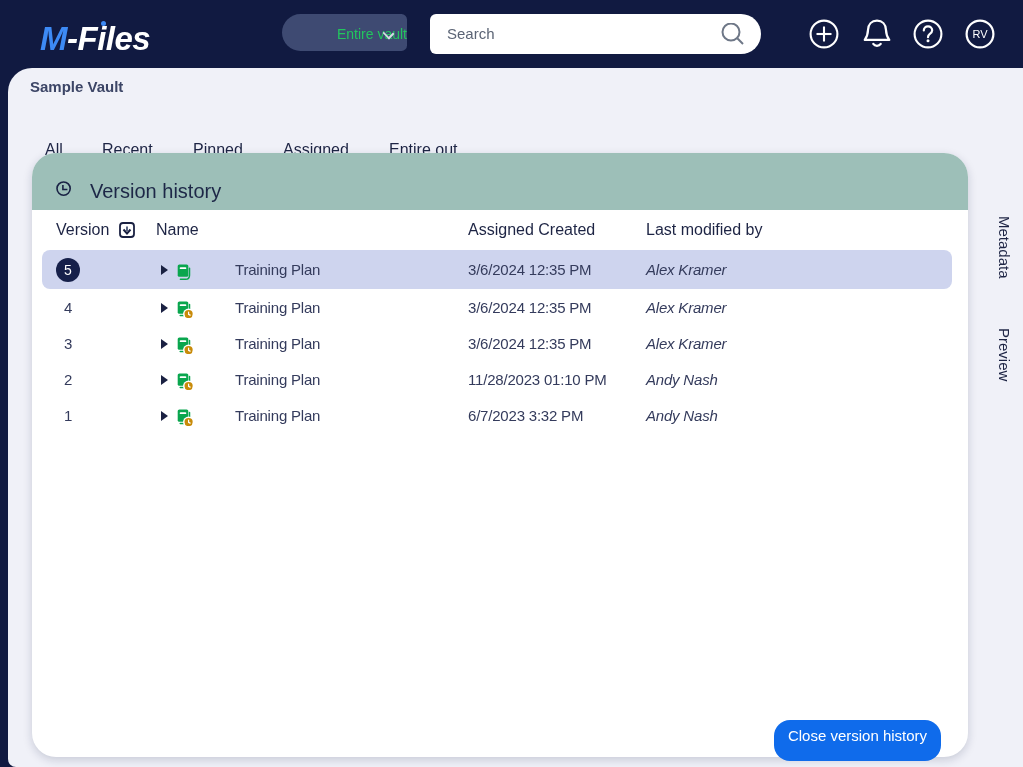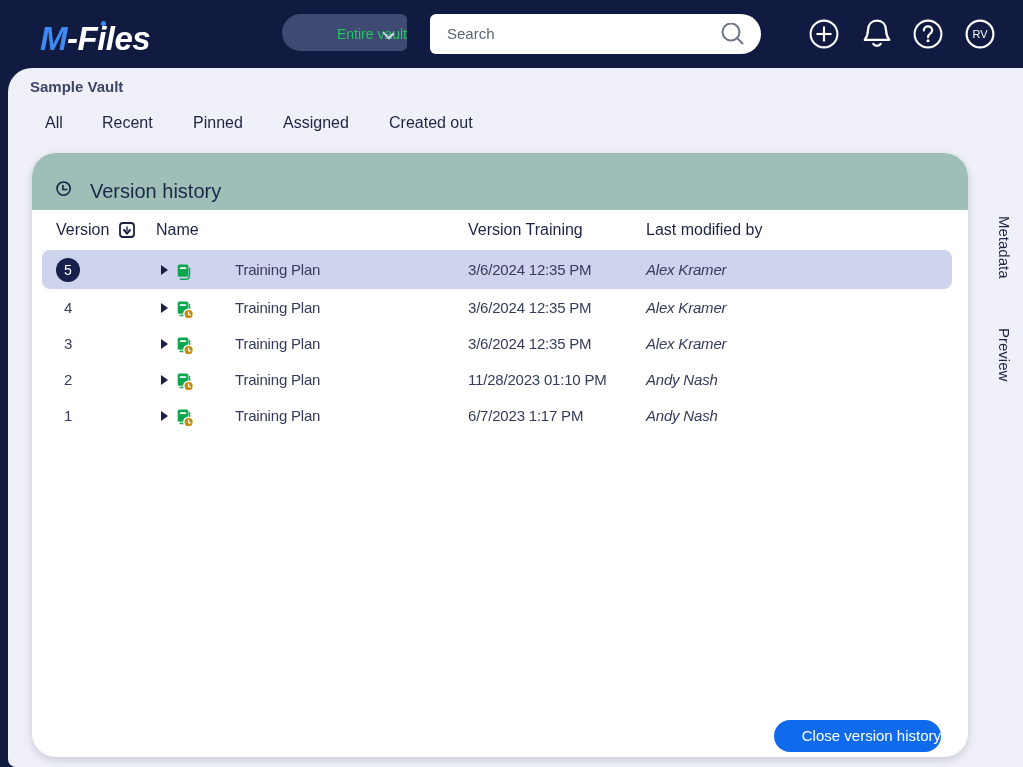--- a/index.html
+++ b/index.html
@@ -23,21 +23,21 @@
   .topicon { position:absolute; top:19px; }
   .ic-plus { left:809px; }
   .ic-bell { left:861px; }
   .ic-q { left:913px; }
   .ic-rv  { left:965px; }
 
   
   .app { position:absolute; left:8px; top:68px; width:1015px; height:699px; background:#f0f1f8; border-radius:24px 0 0 8px;padding-left:36px; }
   .sv { position:absolute; left:22px; top:10px; font-size:15px; font-weight:bold; color:#3c4566; }
   .tabs { position:absolute; left:37px; top:46px; font-size:16px; color:#1d2444; white-space:nowrap; }
-  .tabs span { white-space:nowrap; }
+  .tabs span { white-space:nowrap;margin-top:27px; }
 
   
   .card { position:absolute; left:24px; top:85px; width:936px; height:604px; background:#fff; border-radius:24px; box-shadow:0 3px 10px rgba(17,26,65,0.18); }
   .cardhead { position:absolute; left:0; top:0; width:936px; height:57px; background:#9dbfb8; border-radius:24px 24px 0 0; }
   .cardhead .t { position:absolute; left:58px; top:27px; font-size:20px; color:#1d2747; }
   .cardhead svg { position:absolute; left:24.4px; top:28.2px; }
 
   .thead { position:absolute; left:0; top:57px; width:936px; height:24px; font-size:16px; color:#1d2444; }
   .th-version { position:absolute; left:24px; top:11px; }
   .th-sort { position:absolute; left:81px; top:6px; }
@@ -54,21 +54,21 @@
   .row .modified { position:absolute; left:614px; top:9px;font-style:italic; }
 
   .row.sel { background:#ced4ee; border-radius:8px; left:10px; width:910px; height:39px; }
   .row.sel .tri { left:119px; top:15px; }
   .row.sel .dicon { left:134px; top:10.5px; }
   .row.sel .name { left:162px; top:11px; }
   .row.sel .created { left:426px; top:11px; }
   .row.sel .modified { left:604px; top:11px; }
   .badge5 { position:absolute; left:14px; top:7.5px; width:24px; height:24px; border-radius:50%; background:#16204a; color:#fff; font-size:14px; text-align:center; line-height:24px; letter-spacing:0; }
 
-  .closebtn { position:absolute; left:742px; top:567px; width:167px; height:32px; background:#0f6beb; border-radius:16px; color:#fff; font-size:15px; text-align:right; line-height:32px; }
+  .closebtn { position:absolute; left:742px; top:567px; width:167px; height:41px; background:#0f6beb; border-radius:16px; color:#fff; font-size:15px; text-align:center; line-height:32px; }
 
   
   .side { position:absolute; color:#1d2444; font-size:15px; writing-mode:vertical-rl; }
   .side.meta { left:988px; top:148px; }
   .side.prev { left:988px; top:260px; }
 </style>
 </head>
 <body>
   <div class="topbar">
     <div class="logo"><span class="m">M</span>-F<span class="idot">i</span>les</div>
@@ -100,40 +100,40 @@
     </svg>
   </div>
 
   <div class="app">
     <div class="sv">Sample Vault</div>
     <div class="tabs">
       <span style="position:absolute;left:0">All</span>
       <span style="position:absolute;left:57px">Recent</span>
       <span style="position:absolute;left:148px">Pinned</span>
       <span style="position:absolute;left:238px">Assigned</span>
-      <span style="position:absolute;left:344px">Created out</span>
+      <span style="position:absolute;left:344px">Entire out</span>
     </div>
 
     <div class="card">
       <div class="cardhead">
         <svg width="16" height="16" viewBox="0 0 16 16" fill="none" stroke="#1a2345" stroke-width="1.6">
           <circle cx="7.6" cy="7.6" r="6.6"></circle>
           <path d="M6.9 4.1 L6.9 8.5 L11.4 8.5"></path>
         </svg>
         <span class="t">Version history</span>
       </div>
       <div class="thead">
         <span class="th-version">Version</span>
         <svg class="th-sort" width="28" height="28" viewBox="0 0 28 28" fill="none">
           <rect x="7" y="7" width="14" height="14" rx="3" stroke="#1a2142" stroke-width="1.8"></rect>
           <line x1="14" y1="10.5" x2="14" y2="15" stroke="#5a6584" stroke-width="2"></line>
           <path d="M10.5 13.5 L14 17.5 L17.5 13.5" stroke="#1a2142" stroke-width="2" fill="none"></path>
         </svg>
         <span class="th-name">Name</span>
-        <span class="th-created">Version Training</span>
+        <span class="th-created">Assigned Created</span>
         <span class="th-modified">Last modified by</span>
       </div>
 
       <div class="row sel" style="top:97px;">
         <span class="badge5">5</span>
         <span class="tri"></span>
         <svg class="dicon" width="20" height="20" viewBox="0 0 20 20">
           <rect x="1.7" y="3.4" width="10.6" height="12.4" rx="1.6" fill="#09a64e"></rect>
           <rect x="3.7" y="6.2" width="6.6" height="1.9" rx="0.9" fill="#ffffff"></rect>
           <path d="M13.5 7.2 L13.5 14.2 C13.5 16.6 12.3 18.3 9.6 18.3 L4.4 18.3" stroke="#09a64e" stroke-width="1.5" fill="none" stroke-linecap="round"></path>
@@ -196,21 +196,21 @@
         <span class="tri"></span>
         <svg class="dicon" width="20" height="20" viewBox="0 0 20 20">
           <rect x="1.7" y="3.4" width="10.6" height="12.4" rx="1.6" fill="#09a64e"></rect>
           <rect x="3.7" y="6.2" width="6.6" height="1.9" rx="0.9" fill="#ffffff"></rect>
           <path d="M13.5 6.6 L13.5 11.4 M4.2 17.4 L8.2 17.4" stroke="#09a64e" stroke-width="1.5" fill="none" stroke-linecap="round"></path>
           <circle cx="12.6" cy="16.1" r="5.6" fill="#ffffff"></circle>
           <circle cx="12.6" cy="16.1" r="4.1" fill="#c88b0a"></circle>
           <path d="M12.6 14.2 L12.6 16.3 L14.1 17.1" stroke="#ffffff" stroke-width="1.2" fill="none" stroke-linecap="round"></path>
         </svg>
         <span class="name">Training Plan</span>
-        <span class="created">6/7/2023 1:17 PM</span>
+        <span class="created">6/7/2023 3:32 PM</span>
         <span class="modified">Andy Nash</span>
       </div>
 
       <div class="closebtn">Close version history</div>
     </div>
 
     <div class="side meta">Metadata</div>
     <div class="side prev">Preview</div>
   </div>
 

